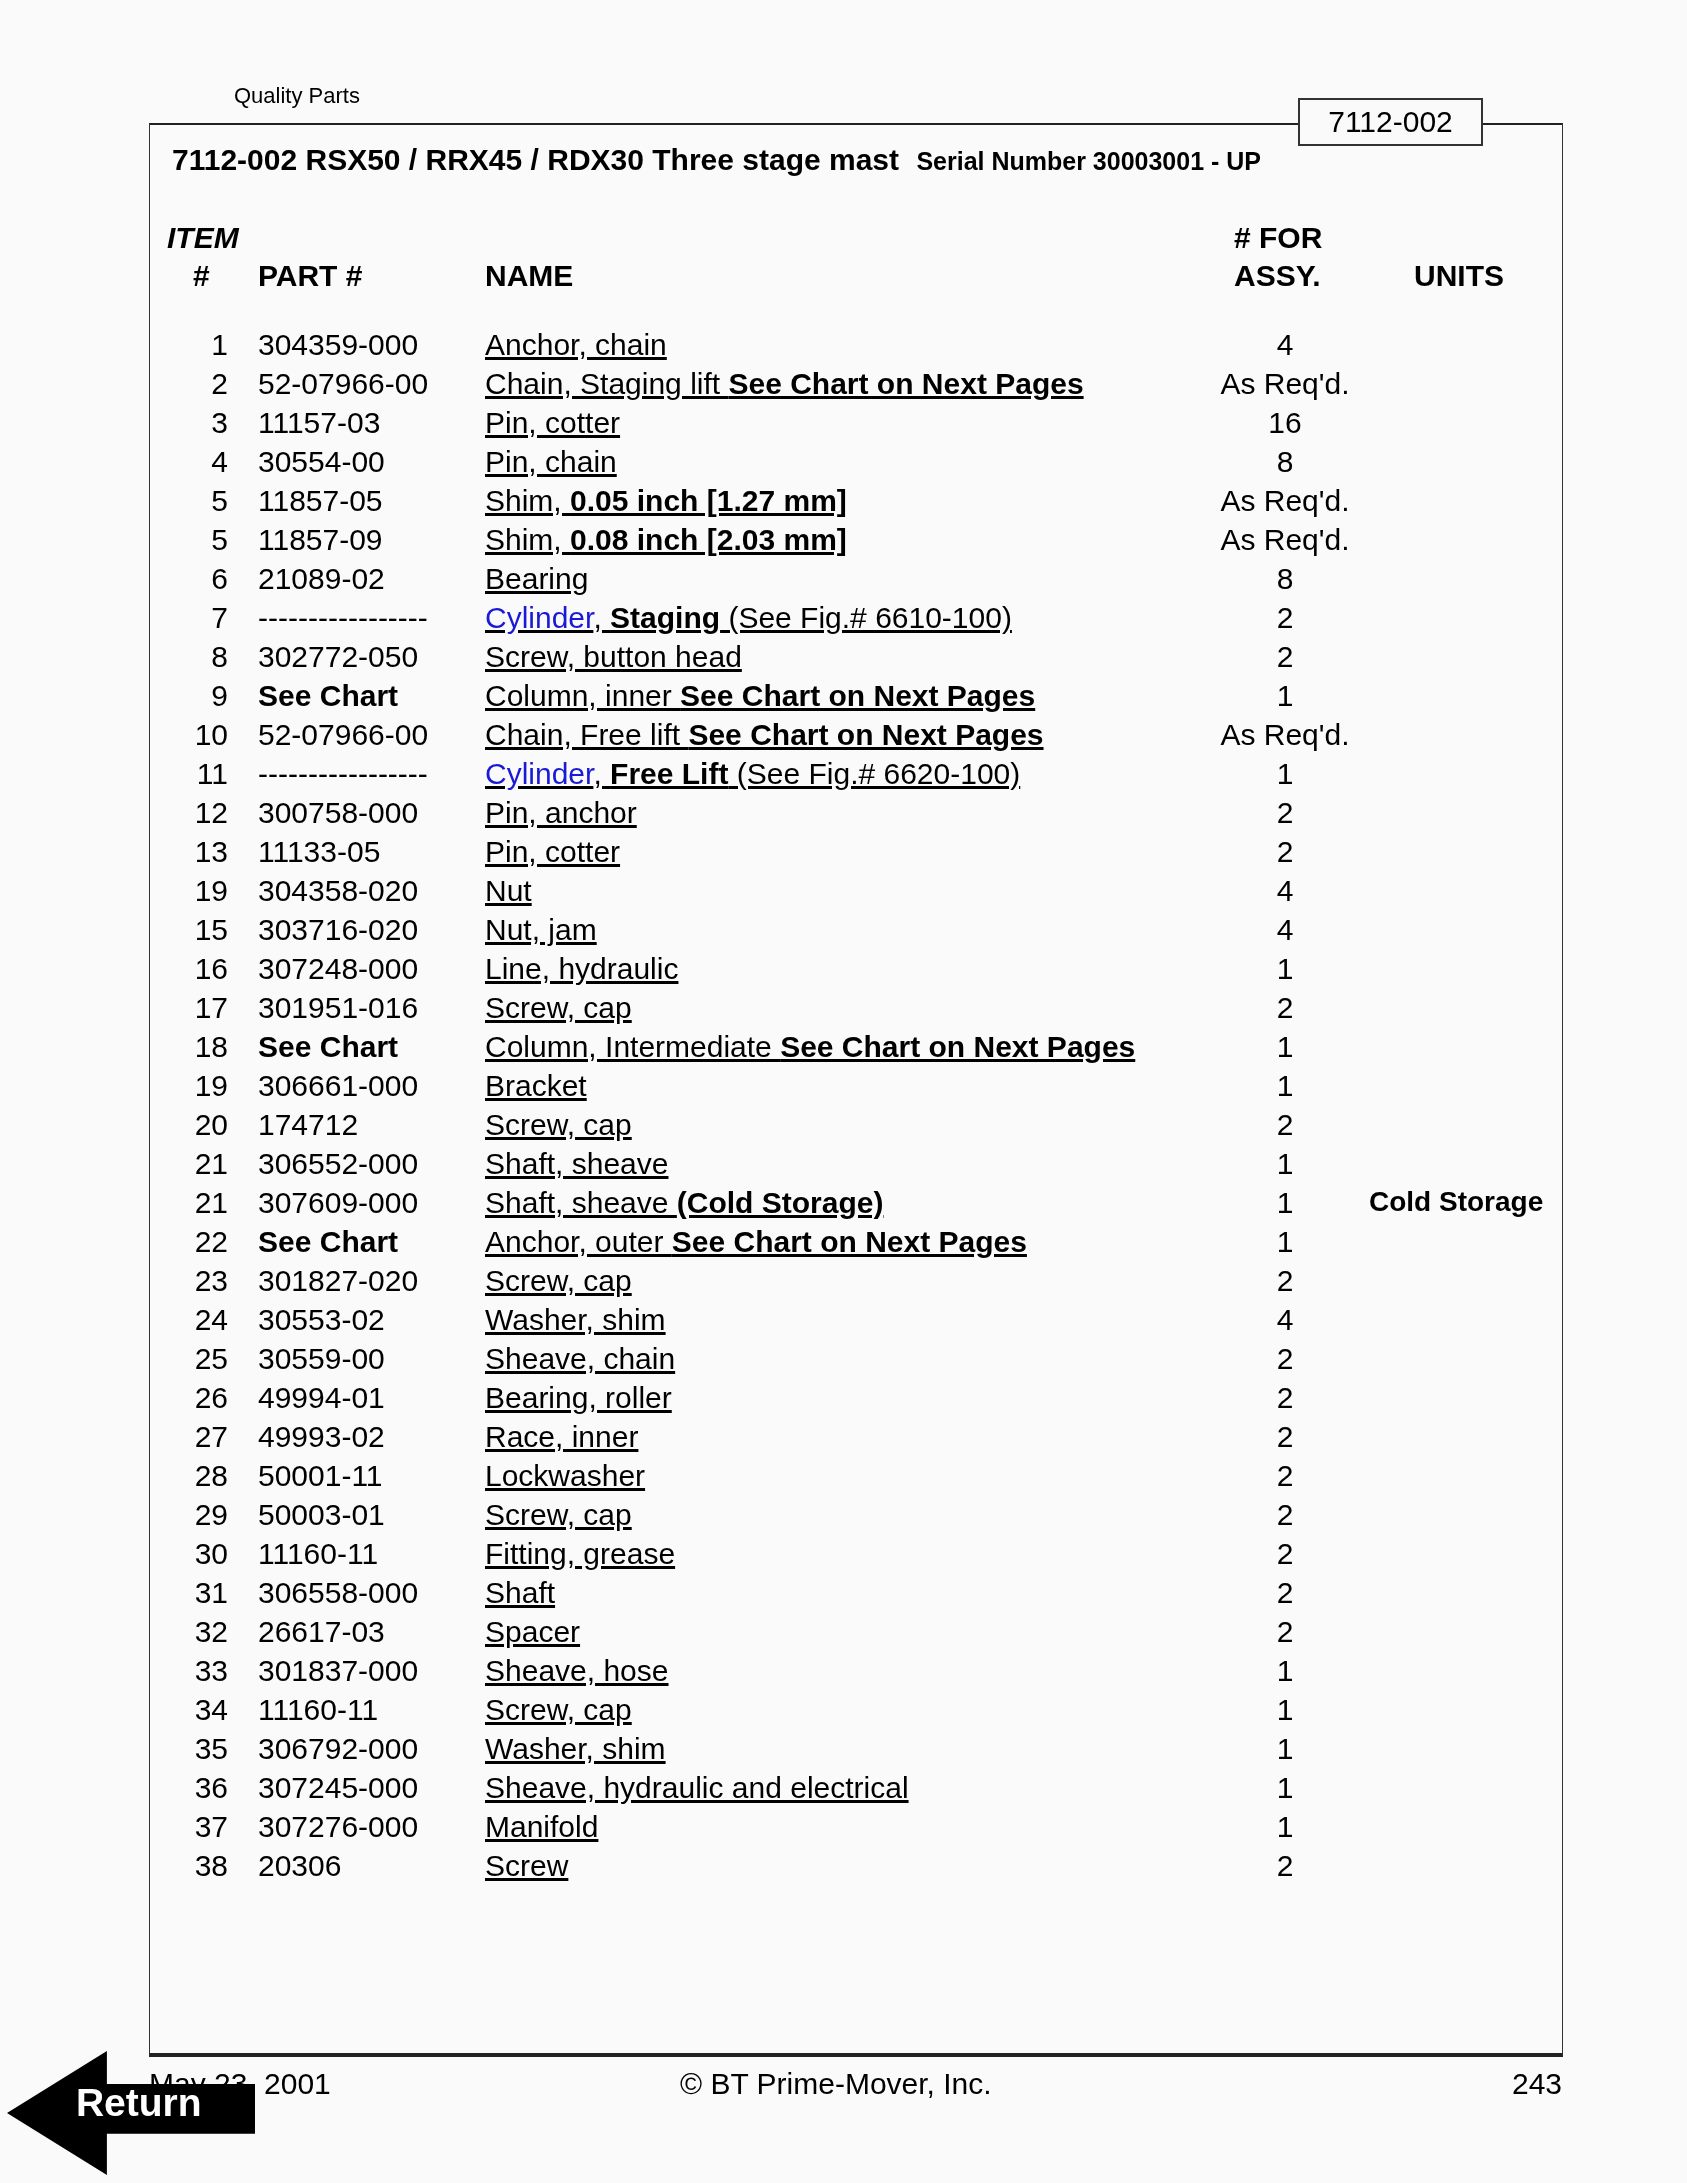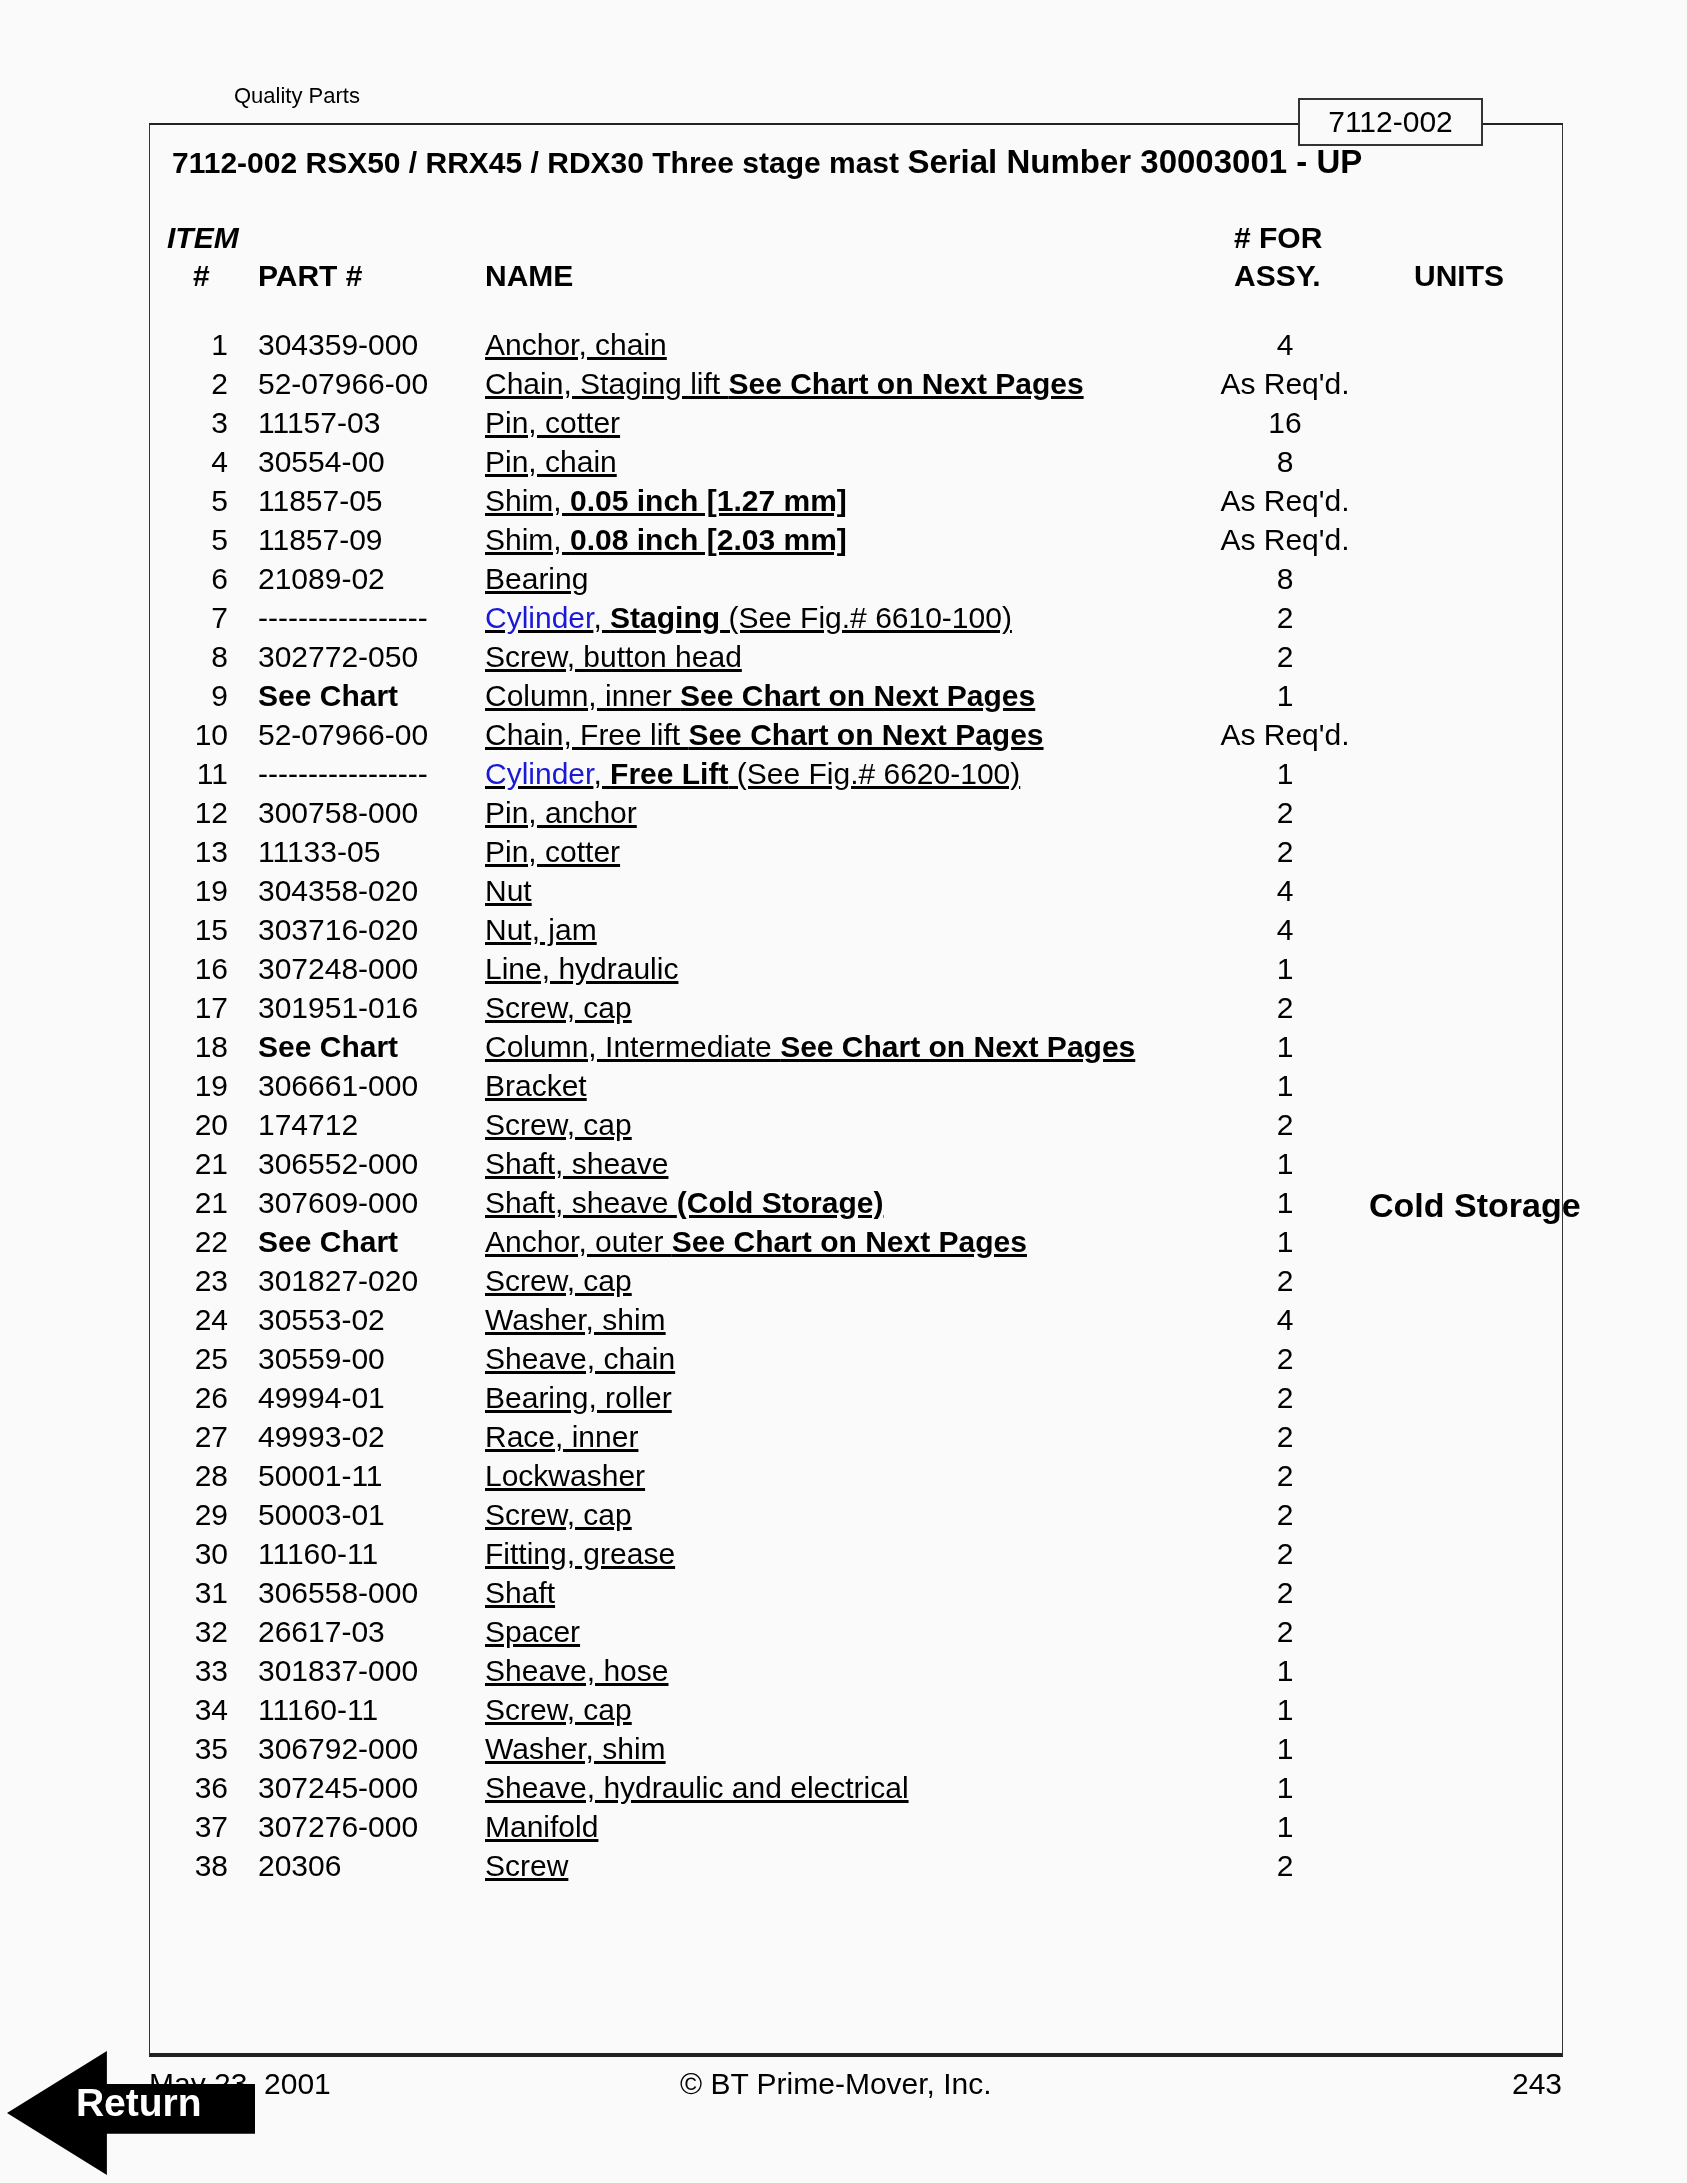--- a/index.html
+++ b/index.html
@@ -12,30 +12,30 @@
     position:absolute; left:149px; top:123px; width:1414px; height:1934px;
     border-left:1.4px solid #333; border-right:1.4px solid #333;
     border-top:2.8px solid #222; border-bottom:4.1px solid #222; box-sizing:border-box;
   }
   .docnum-box {
     position:absolute; left:1298px; top:98px; width:185px; height:48px;
     border:2.1px solid #333; background:#fafafa; box-sizing:border-box;
     font-size:30px; text-align:center; line-height:44px;
   }
   .title { position:absolute; left:172px; top:143px; font-size:30px; font-weight:bold; white-space:nowrap; }
-  .title .serial { font-size:33px; }
+  .title .serial { font-size:25px;margin-left:9px; }
   .hdr { position:absolute; font-size:30px; font-weight:bold; white-space:nowrap; }
   .rows { position:absolute; left:0; top:328px; width:1687px; }
   .row { position:relative; height:39px; font-size:30px; white-space:nowrap; }
   .row span { position:absolute; top:0; }
   .c-item { left:165px; width:63px; text-align:right; }
   .c-part { left:258px; }
   .c-name { left:485px;text-decoration:underline; }
   .c-qty { left:1216px; width:138px; text-align:center; }
-  .c-units { left:1369px; font-weight:bold; font-size:34px; }
+  .c-units { left:1369px; font-weight:bold; font-size:28px; }
   .b { font-weight:bold; }
   .link { color:#1a1ad6; }
   .footer { position:absolute; top:2067px; font-size:30px; white-space:nowrap; }
   .return-btn { position:absolute; left:6.9px; top:2051px; width:248px; height:124px; cursor:pointer;text-align:center; }
   .return-btn svg { position:absolute; left:0; top:0; }
   .return-label {
     position:absolute; left:69px; top:30px; color:#fff; font-size:39px; font-weight:bold;
   }
 </style>
 </head>

